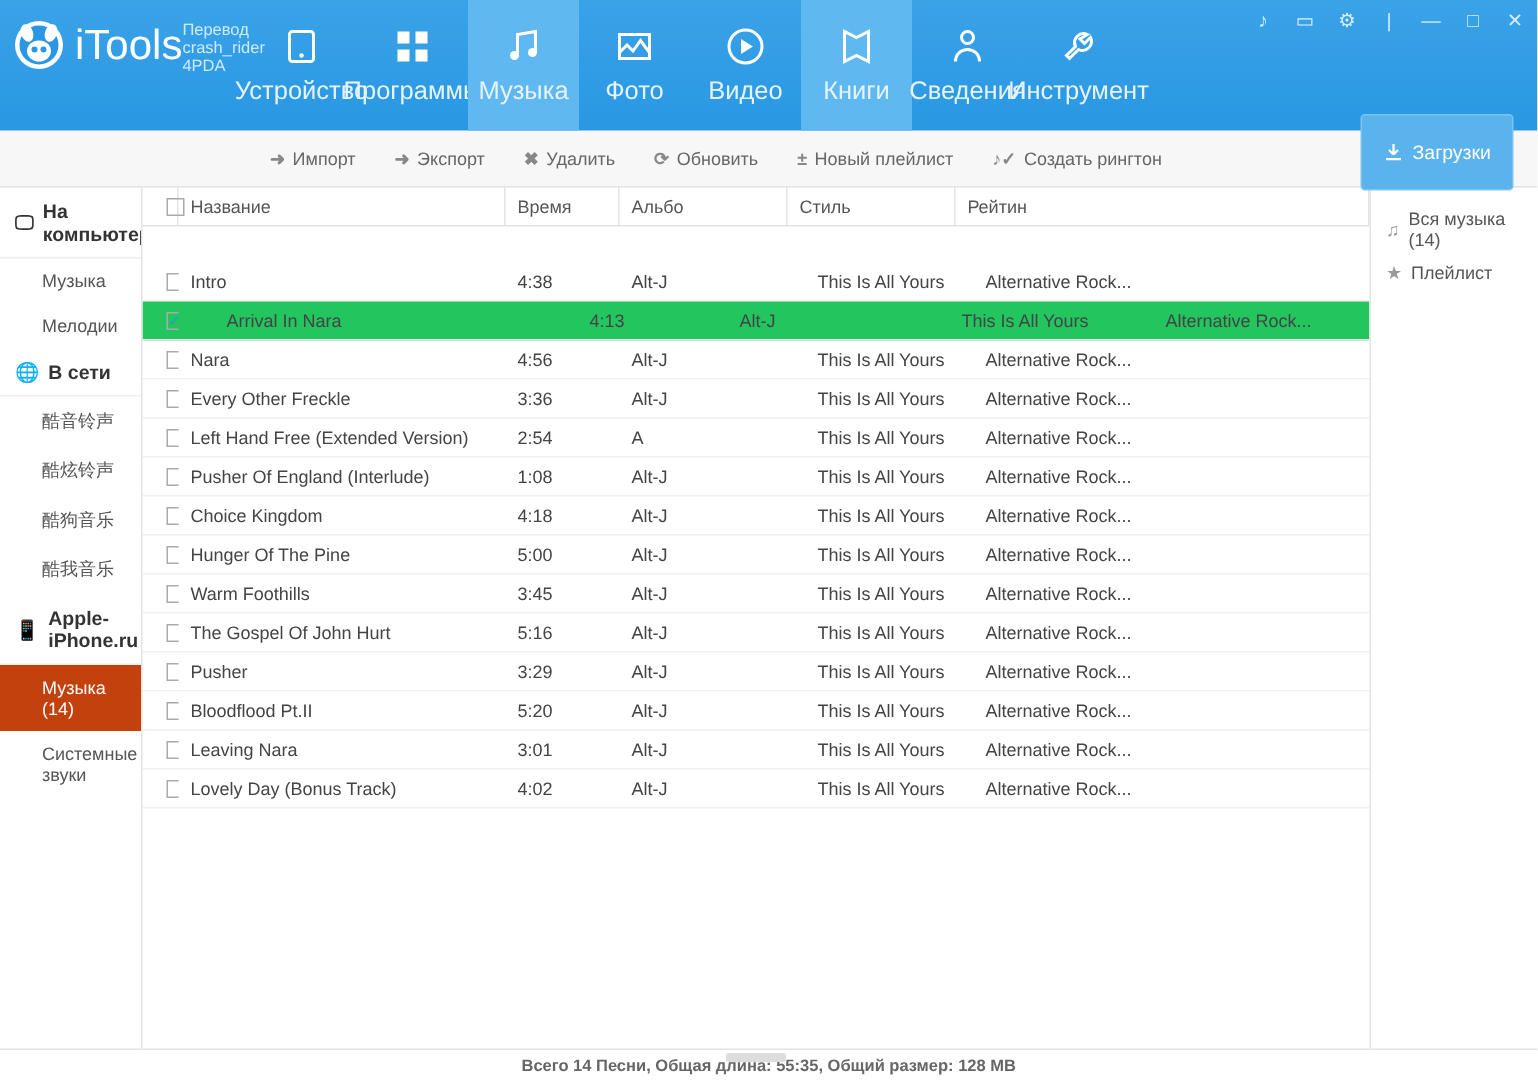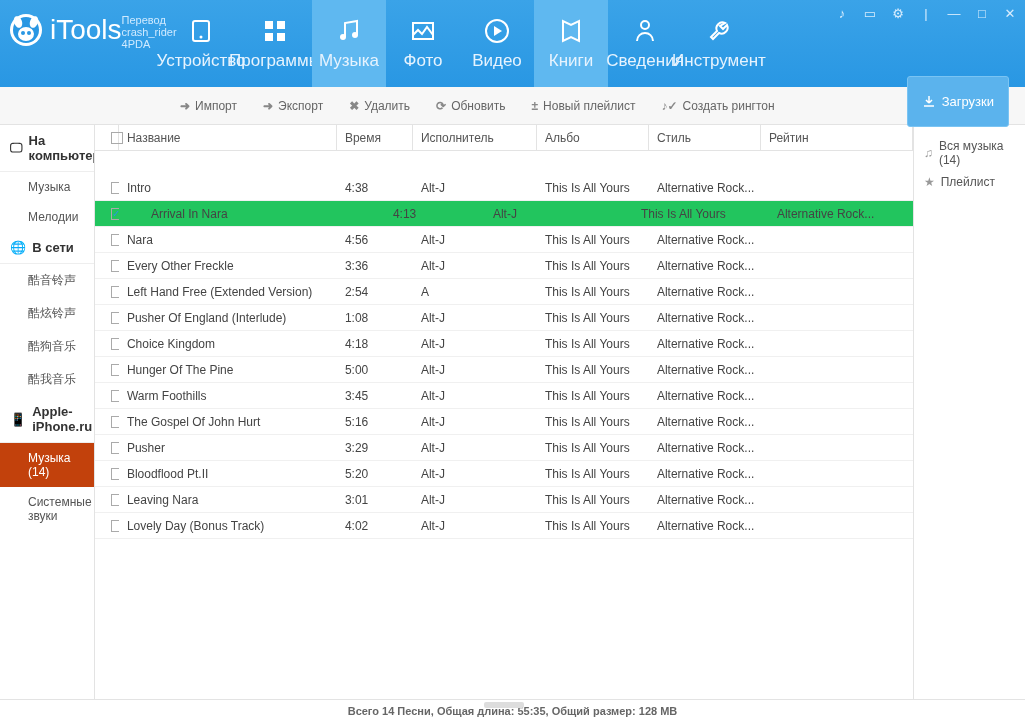--- a/index.html
+++ b/index.html
@@ -217,21 +217,20 @@
       <div class="sb-item active">Музыка (14)</div>
       <div class="sb-item">Системные звуки</div>
     </div>
   <div class="main">
     <div class="table-header">
       <div class="th col-check">
           <div class="chk"></div>
         </div>
       <div class="th col-name">Название</div>
       <div class="th col-time">Время</div>
-      <div class="th col-artist">Исполнитель</div>
       <div class="th col-album">Альбо</div>
       <div class="th col-style">Стиль</div>
       <div class="th col-rating">Рейтин</div>
     </div>
     <div class="table-body" id="table-body">
         <div class="row">
     <div class="td col-check">
             <div class="chk"></div>
           </div>
     <div class="td col-name">Intro</div>

